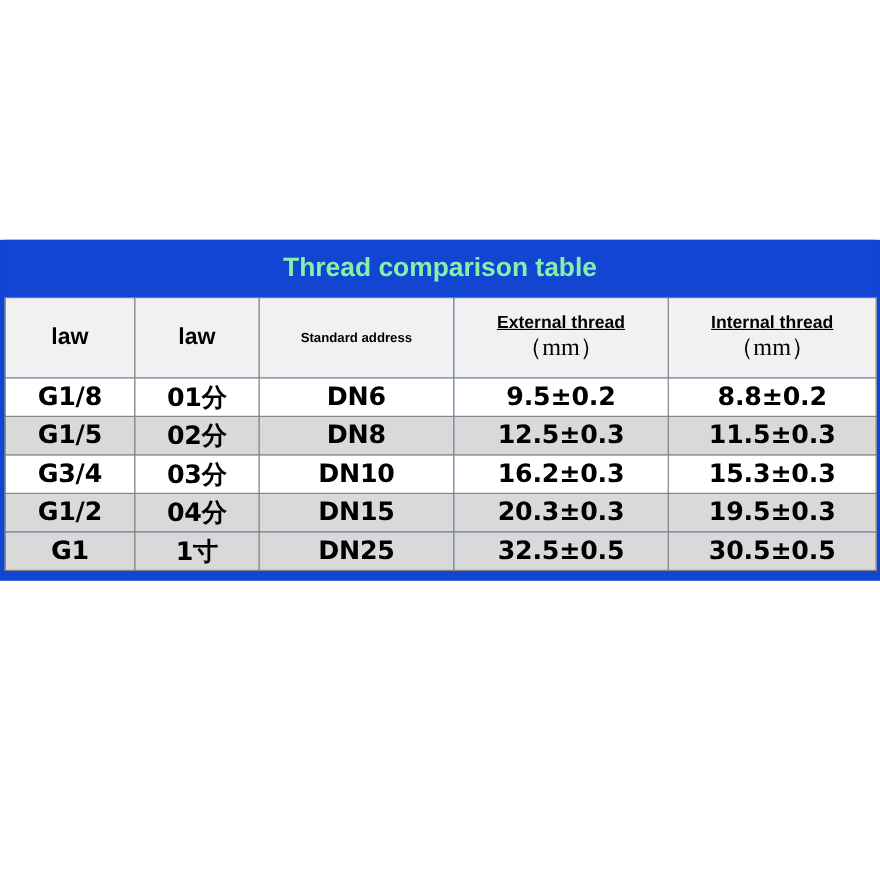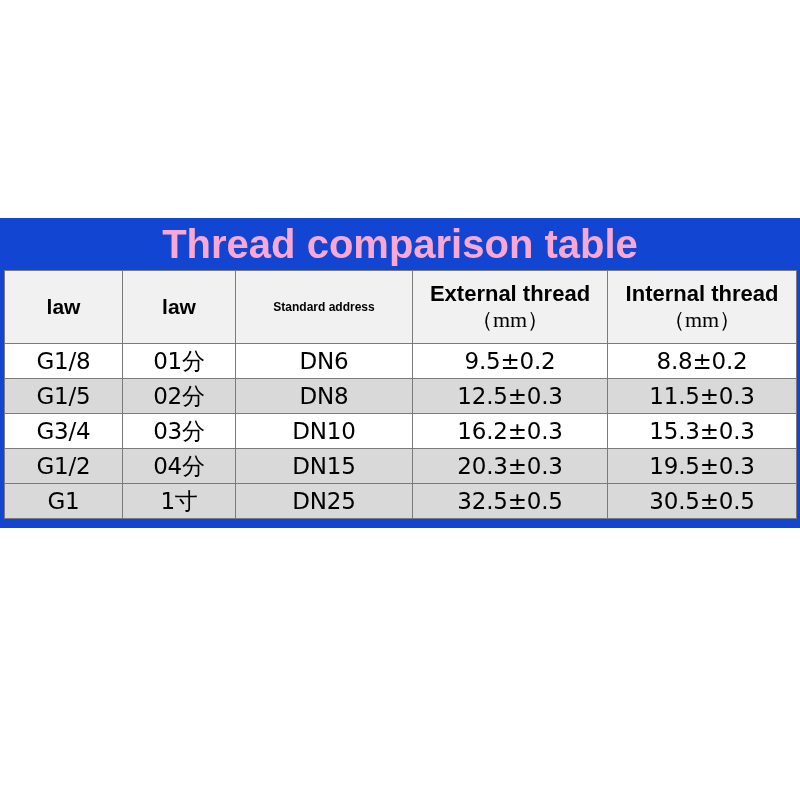--- a/index.html
+++ b/index.html
@@ -35,22 +35,22 @@
 
   .title-band {
     height: 52px;
     background: #1145d2;
     display: flex;
     align-items: center;
     justify-content: center;
   }
 
   .title-text {
-    color: #f9a8d4;
-    font-size: 40px;
+    color: #86efac;
+    font-size: 24px;
     font-weight: bold;
     letter-spacing: 0px;
     line-height: 1;
     white-space: nowrap;
     font-family: "Liberation Sans", "DejaVu Sans", sans-serif;
   }
 
   table.thread-table {
     width: 100%;
     border-collapse: collapse;
@@ -58,41 +58,42 @@
     background: #3b82f6;
   }
 
   table.thread-table td,
   table.thread-table th {
     border: 1px solid #7a7a7a;
     text-align: center;
     vertical-align: middle;
     color: #000000;
     padding: 0;
-    font-weight: normal;
+    font-weight: bold;
   }
 
   
   col.c1 { width: 118px; }
   col.c2 { width: 113px; }
   col.c3 { width: 177px; }
   col.c4 { width: 195px; }
   col.c5 { width: 189px; }
 
   thead tr.header-row th {
     background: #f1f1f1;
     height: 72px;
     font-weight: bold;
     line-height: 1.18;
   }
 
   th .hdr-small {
     display: block;
-    font-size: 22px;
-    font-weight: bold;
+    font-size: 16px;
+    font-weight: bold;
+    text-decoration: underline;
   }
   th .hdr-mm {
     display: block;
     font-size: 22px;
     font-weight: normal;
     font-family: Liberation Serif, serif;
   }
   th .hdr-plain {
     display: block;
     font-size: 21px;

